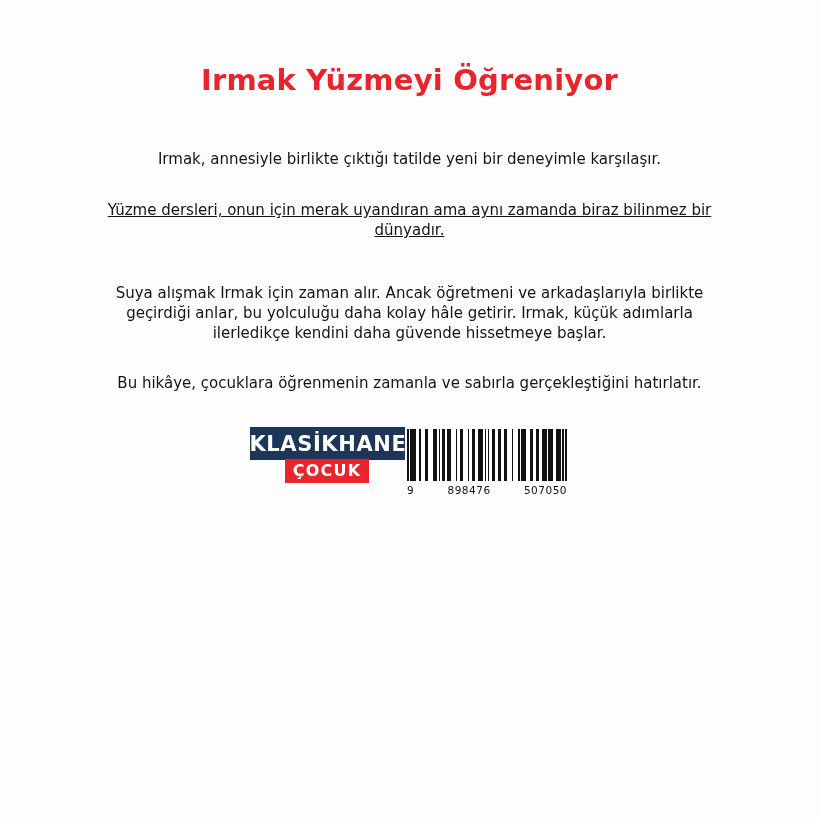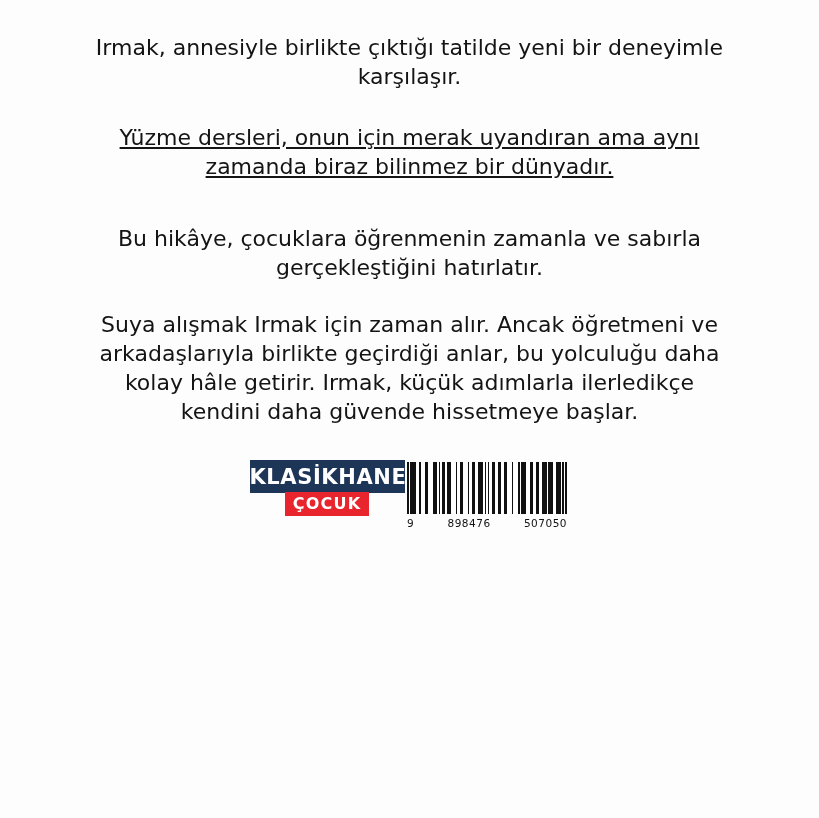--- a/index.html
+++ b/index.html
@@ -38,21 +38,21 @@
     line-height: 1.2;
   }
 
   .blurb {
     width: 640px;
     margin-top: 33px;
     text-align: center;
   }
 
   .para {
-    font-size: 22px;
+    font-size: 15px;
     line-height: 1.33;
     color: #141414;
     margin: 0 0 27px 0;
     text-align: center;
   }
 
   .para:last-child {
     margin-bottom: 0;
   }
 
@@ -141,26 +141,27 @@
     font-size: 10.5px;
     color: #111111;
     letter-spacing: 0.5px;
   }
 </style>
 </head>
 <body>
 
 <div class="page">
 
+  <h1 class="book-title">Irmak Yüzmeyi Öğreniyor</h1>
 
   <div class="blurb">
     <p class="para para-1">Irmak, annesiyle birlikte çıktığı tatilde yeni bir deneyimle karşılaşır.</p>
     <p class="para para-2">Yüzme dersleri, onun için merak uyandıran ama aynı zamanda biraz bilinmez bir dünyadır.</p>
+    <p class="para para-3">Suya alışmak Irmak için zaman alır. Ancak öğretmeni ve arkadaşlarıyla birlikte geçirdiği anlar, bu yolculuğu daha kolay hâle getirir.  Irmak, küçük adımlarla ilerledikçe kendini daha güvende hissetmeye başlar.</p>
     <p class="para">Bu hikâye, çocuklara öğrenmenin zamanla ve sabırla gerçekleştiğini hatırlatır.</p>
-    <p class="para para-3">Suya alışmak Irmak için zaman alır. Ancak öğretmeni ve arkadaşlarıyla birlikte geçirdiği anlar, bu yolculuğu daha kolay hâle getirir.  Irmak, küçük adımlarla ilerledikçe kendini daha güvende hissetmeye başlar.</p>
   </div>
 
 
   <div class="footer">
 
     <div class="logo">
       <div class="logo-top">KLASİKHANE</div>
       <div class="logo-bottom">ÇOCUK</div>
     </div>
 

